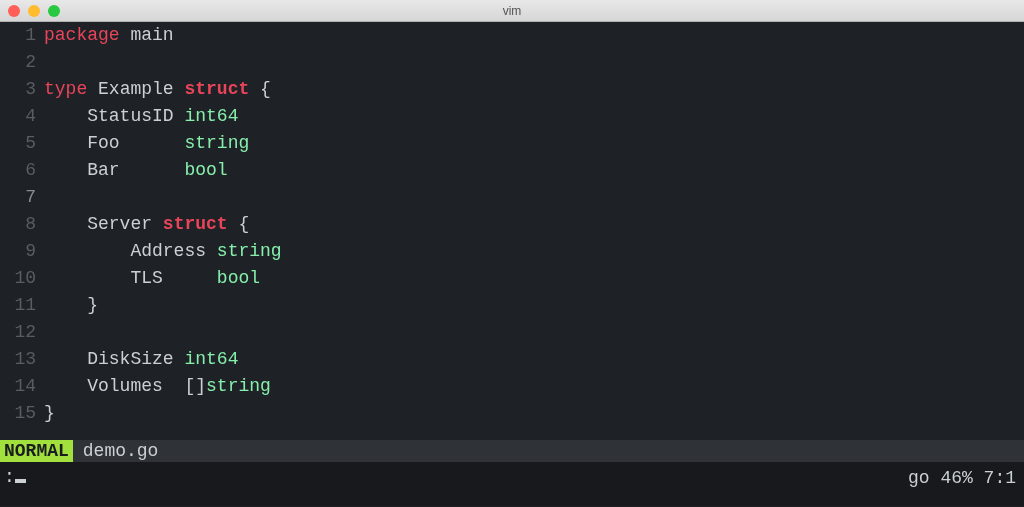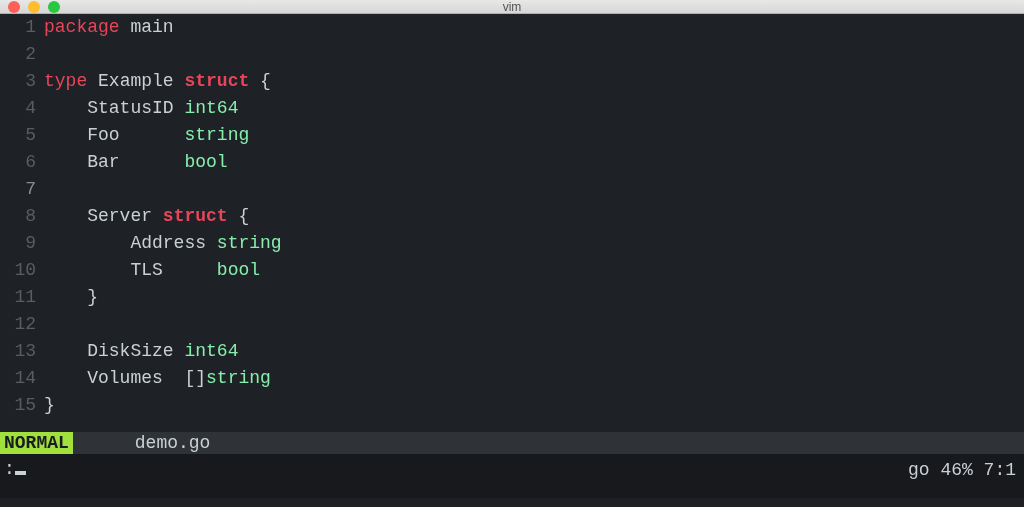--- a/index.html
+++ b/index.html
@@ -4,21 +4,21 @@
   <style>
     * { margin: 0; padding: 0; box-sizing: border-box; }
     html, body { width: 1024px; height: 507px; overflow: hidden; }
     body {
       font-family: Menlo, Monaco, "Courier New", monospace;
       font-size: 18px;
       background: #1e2024;
       color: #cad0d4;
     }
     .titlebar {
-      height: 14px;
+      height: 22px;
       background: linear-gradient(#e8e8e8, #d6d6d6);
       display: flex;
       align-items: center;
       padding: 0 8px;
       position: relative;
       border-bottom: 1px solid #b0b0b0;
     }
     .traffic-lights { display: flex; gap: 8px; }
     .light { width: 12px; height: 12px; border-radius: 50%; }
     .light.red { background: #ff5f57; }
@@ -57,31 +57,30 @@
     .kw-type { color: #e9455a; font-weight: bold; }
     .typename { color: #86efac; }
     .ident { color: #cad0d4; }
     .statusbar {
       height: 22px;
       background: #2f3337;
       display: flex;
       align-items: stretch;
       font-size: 18px;
       line-height: 22px;
-      gap: 36px;
     }
     .mode {
       background: #a2e03d;
       color: #1a1d1f;
       padding: 0 4px;
       font-weight: bold;
     }
     .filename {
       color: #cad0d4;
-      padding: 0 26px;
+      padding: 0 10px;
       display: flex;
       align-items: center;
     }
     .spacer { flex: 1; }
     .fileinfo {
       color: #cad0d4;
       padding: 0 8px 0 8px;
       display: flex;
       align-items: center;
       background: #3b3f43;

